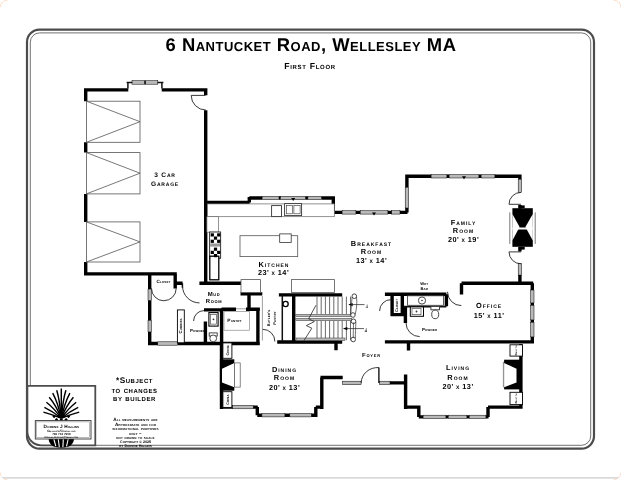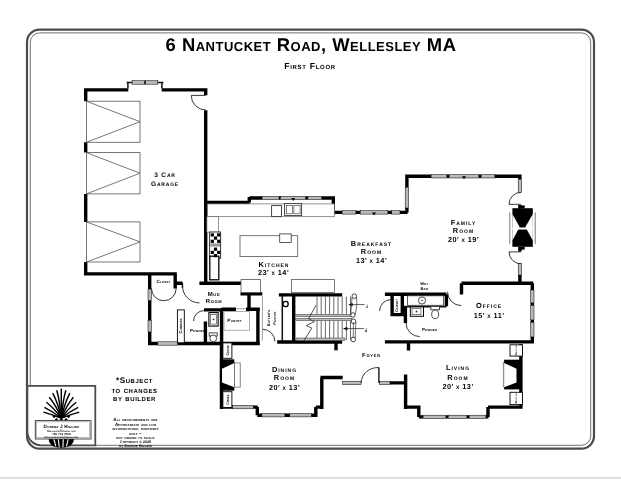--- a/index.html
+++ b/index.html
@@ -1,16 +1,16 @@
 <!DOCTYPE html>
 <html><head>
 <meta charset="utf-8">
 <style>
   html,body{margin:0;padding:0;background:#ffffff;}
-  #wrap{width:621px;height:480px;position:relative;overflow:hidden;background:#f97316;}
+  #wrap{width:621px;height:480px;position:relative;overflow:hidden;background:#f97316;border-radius:8px;}
   svg{display:block;}
   text{font-family:"Liberation Sans",sans-serif;font-variant:small-caps;fill:#000;text-rendering:geometricPrecision;}
 </style>
 </head>
 <body>
 <div id="wrap">
 <svg width="621" height="480" viewBox="0 0 621 480">
 <rect x="0" y="0" width="621" height="480" fill="#ffffff"></rect>
 <rect x="0" y="477" width="621" height="1.7" fill="#d9d9d9"></rect>
 

